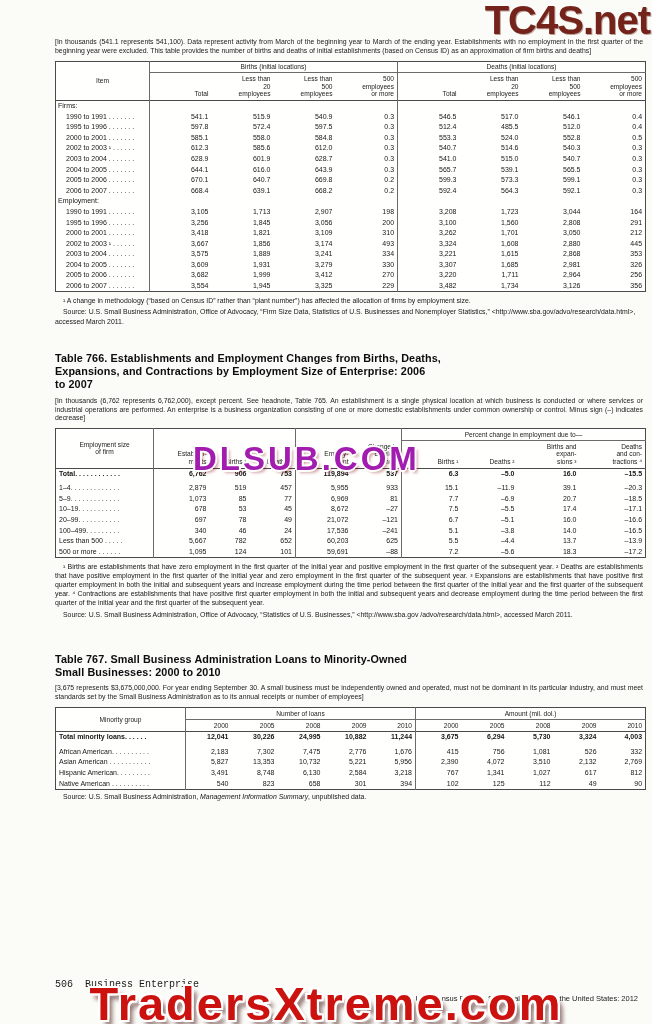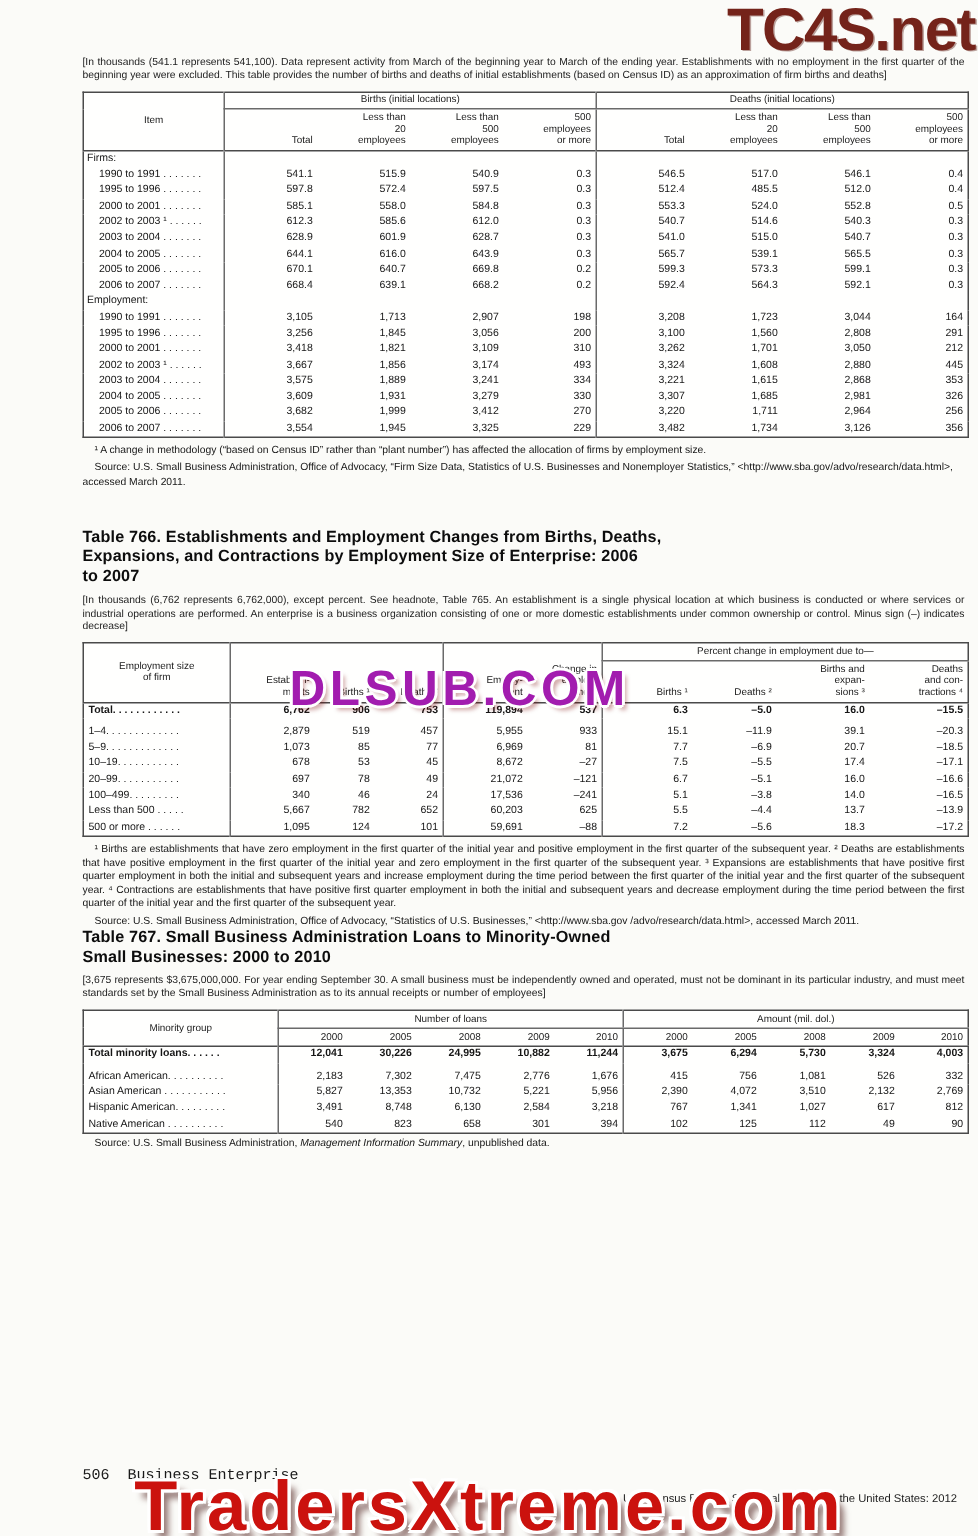--- a/index.html
+++ b/index.html
@@ -27,21 +27,21 @@
   .t td.num{text-align:right;white-space:nowrap;}
   .t td.stub{text-align:left;white-space:nowrap;overflow:hidden;border-right:1px solid #6a6a6a;padding-left:3px;}
   .t td.section{padding-left:2px;}
   .t td.ind{padding-left:10px;}
   .t .b{font-weight:bold;}
   .t td.gap{padding-top:5px;}
   .footnote{font-size:6.9px;line-height:9.1px;margin:4px 0 0 0;text-align:justify;text-indent:8px;width:588px;}
   .source{font-size:6.9px;line-height:9.1px;margin:2px 0 0 0;text-indent:8px;width:588px;}
   .sec{position:relative;}
   .sec-766{margin-top:26px;}
-  .sec-767{}
+  .sec-767{margin-top:34px;}
   .wm{position:absolute;font-weight:bold;pointer-events:none;z-index:6;}
   .wm-top{
     top:-2px;right:2px;font-size:40px;letter-spacing:-1px;color:#74231a;
     text-shadow:1px 1px 0 rgba(90,26,16,.4);
   }
   .wm-mid{
     top:88px;left:138px;font-size:33px;letter-spacing:3px;color:#a21caf;
     text-shadow:-2px 0 0 #fff,2px 0 0 #fff,0 -2px 0 #fff,0 2px 0 #fff,
       -1px -1px 0 #fff,1px 1px 0 #fff,1px -1px 0 #fff,-1px 1px 0 #fff,
       3px 3px 3px rgba(120,0,0,.35);

